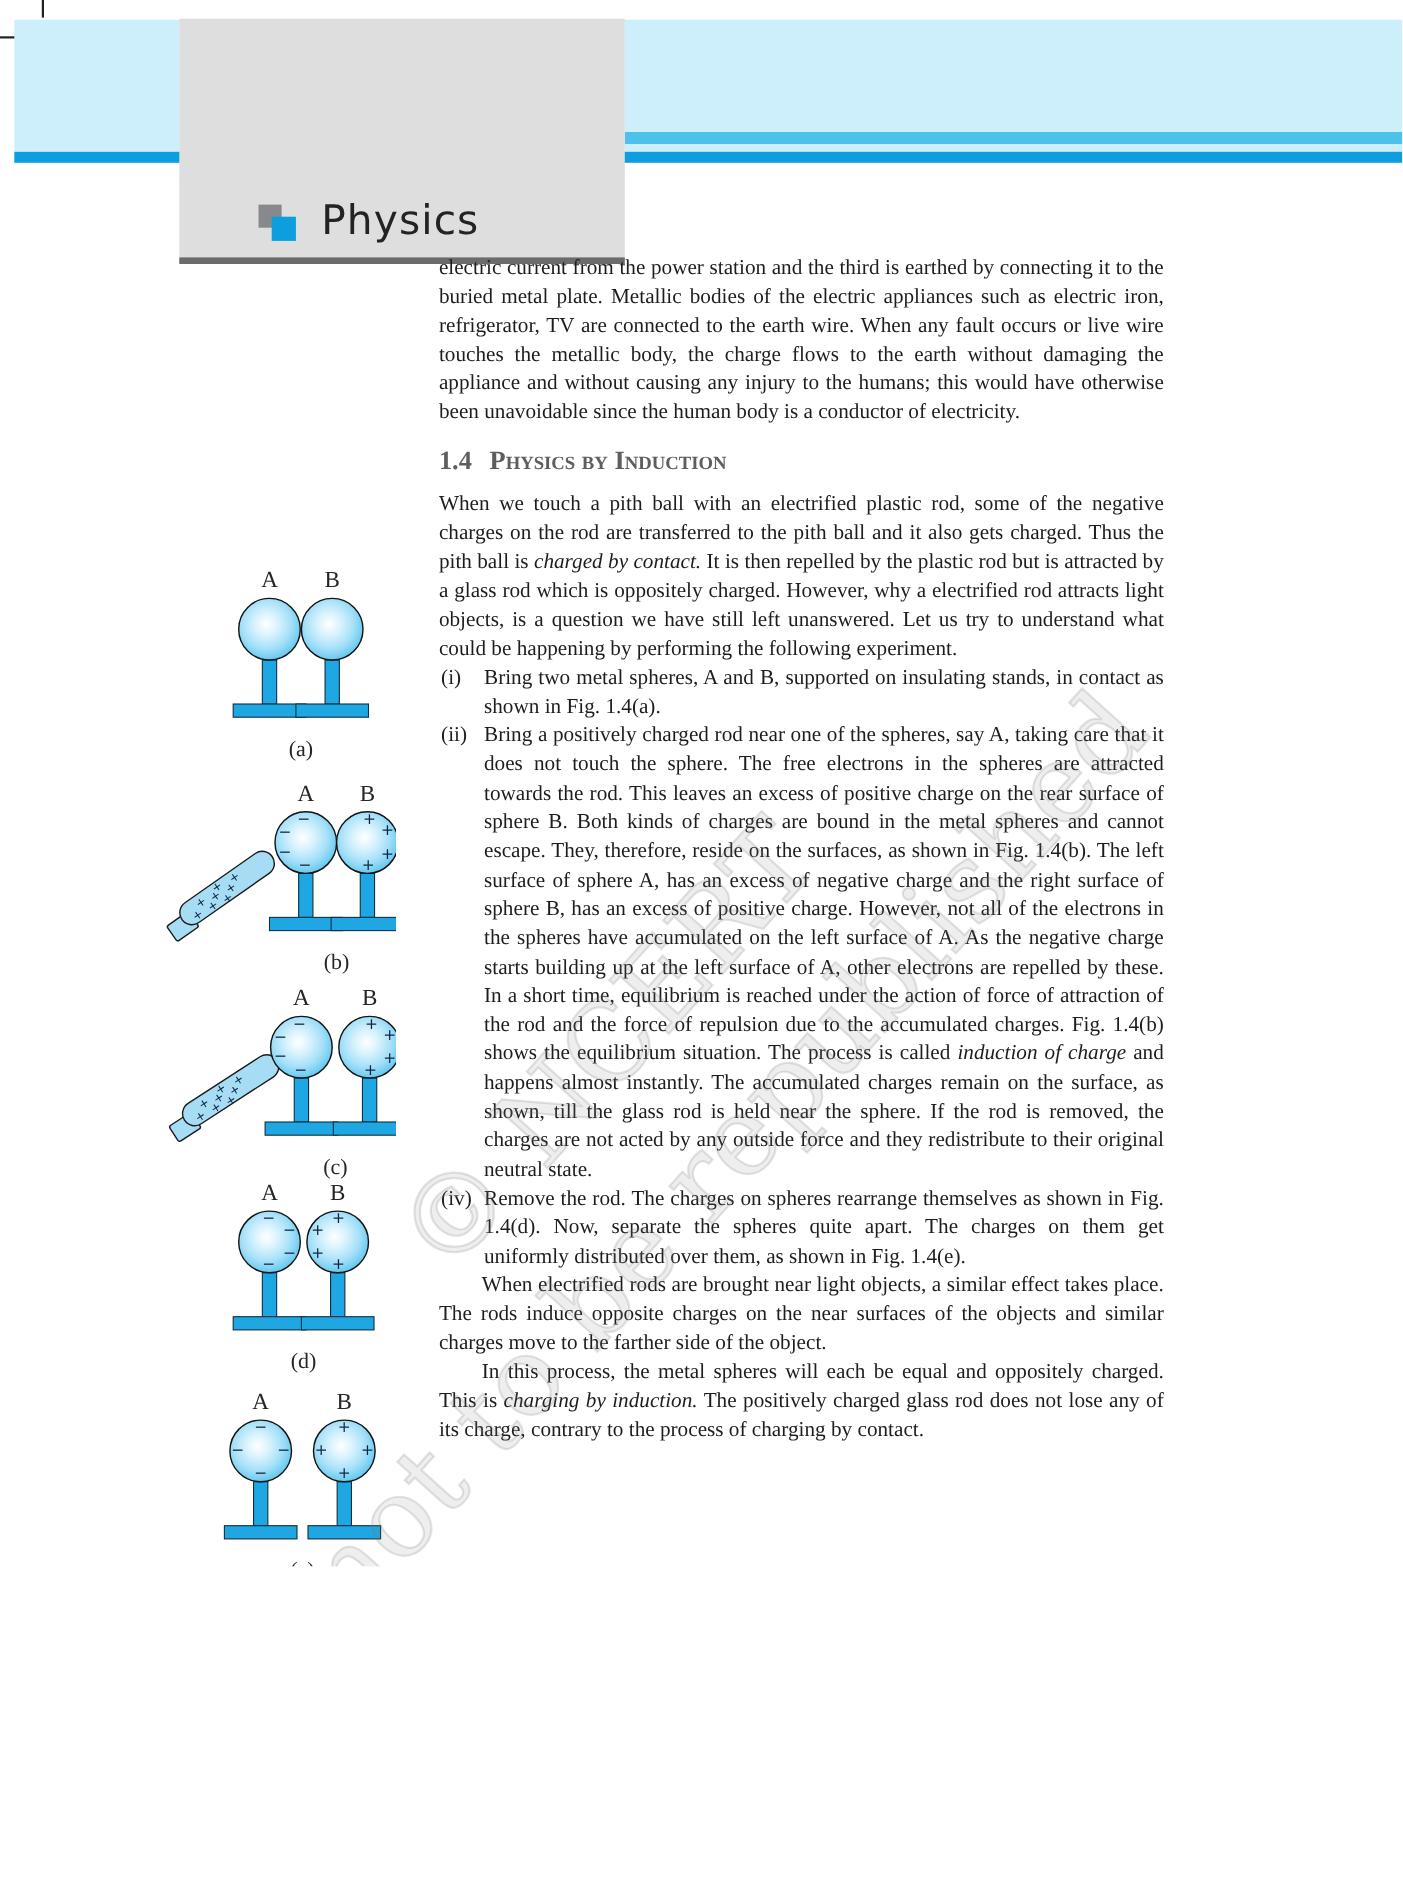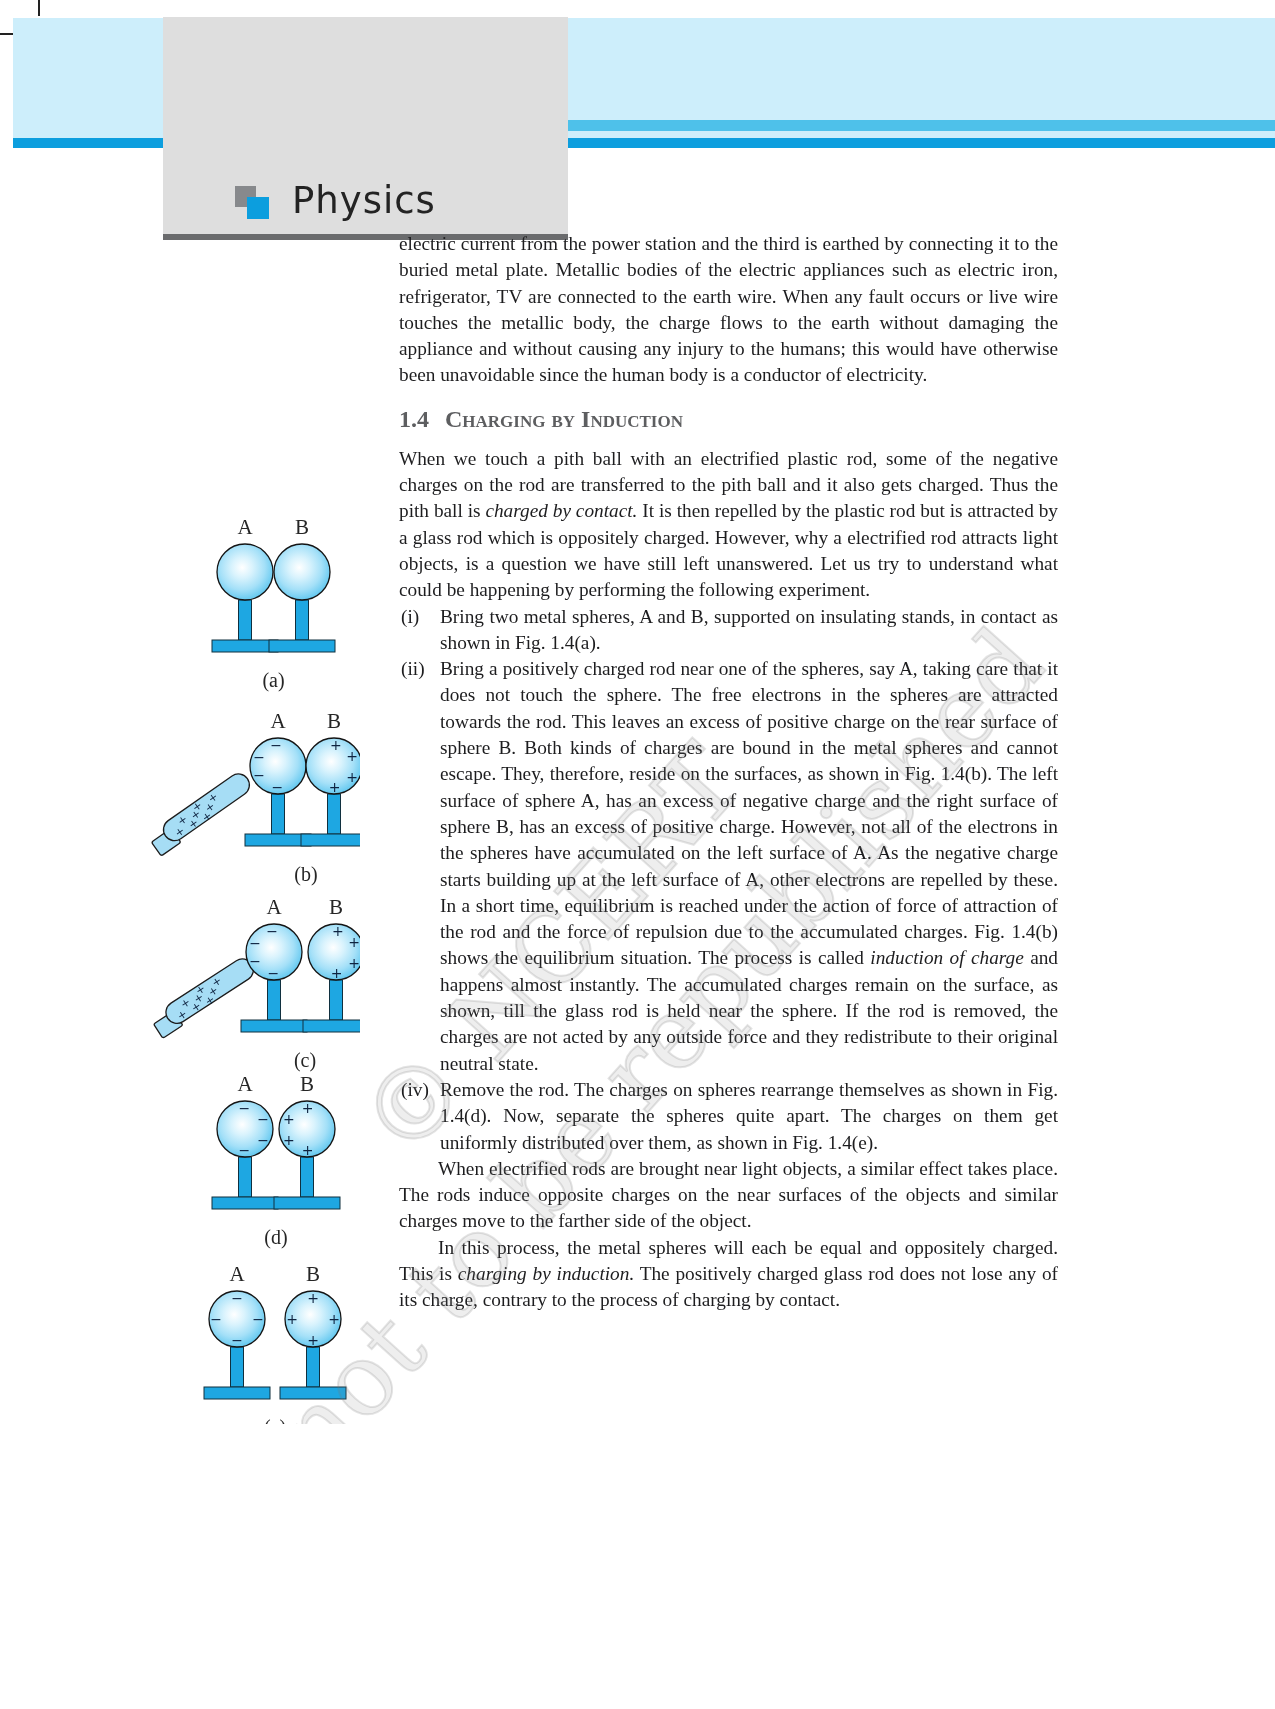--- a/index.html
+++ b/index.html
@@ -208,21 +208,21 @@
   </div>
 
   <div class="page-number">
     <span>6</span>
   </div>
 
   <div class="text-col">
     <p>electric current from the power station and the third is earthed by connecting it to the buried metal plate. Metallic bodies of the electric appliances such as electric iron, refrigerator, TV are connected to the earth wire. When any fault occurs or live wire touches the metallic body, the charge flows to the earth without damaging the appliance and without causing any injury to the humans; this would have otherwise been unavoidable since the human body is a conductor of electricity.</p>
 
     <h2 class="section">
-      <span class="num">1.4</span><span>Charging by Induction</span>
+      <span class="num">1.4</span><span>Physics by Induction</span>
     </h2>
 
     <p><span>When we touch a pith ball with an electrified plastic rod, some of the negative charges on the rod are transferred to the pith ball and it also gets charged. Thus the pith ball is </span><em>charged by contact.</em><span> It is then repelled by the plastic rod but is attracted by a glass rod which is oppositely charged. However, why a electrified rod attracts light objects, is a question we have still left unanswered. Let us try to understand what could be happening by performing the following experiment.</span></p>
 
     <div class="item">
       <span class="marker">(i)</span>
       <span><span>Bring two metal spheres, A and B, supported on insulating stands, in contact as shown in Fig. 1.4(a).</span></span>
     </div>
     <div class="item">
       <span class="marker">(ii)</span>

